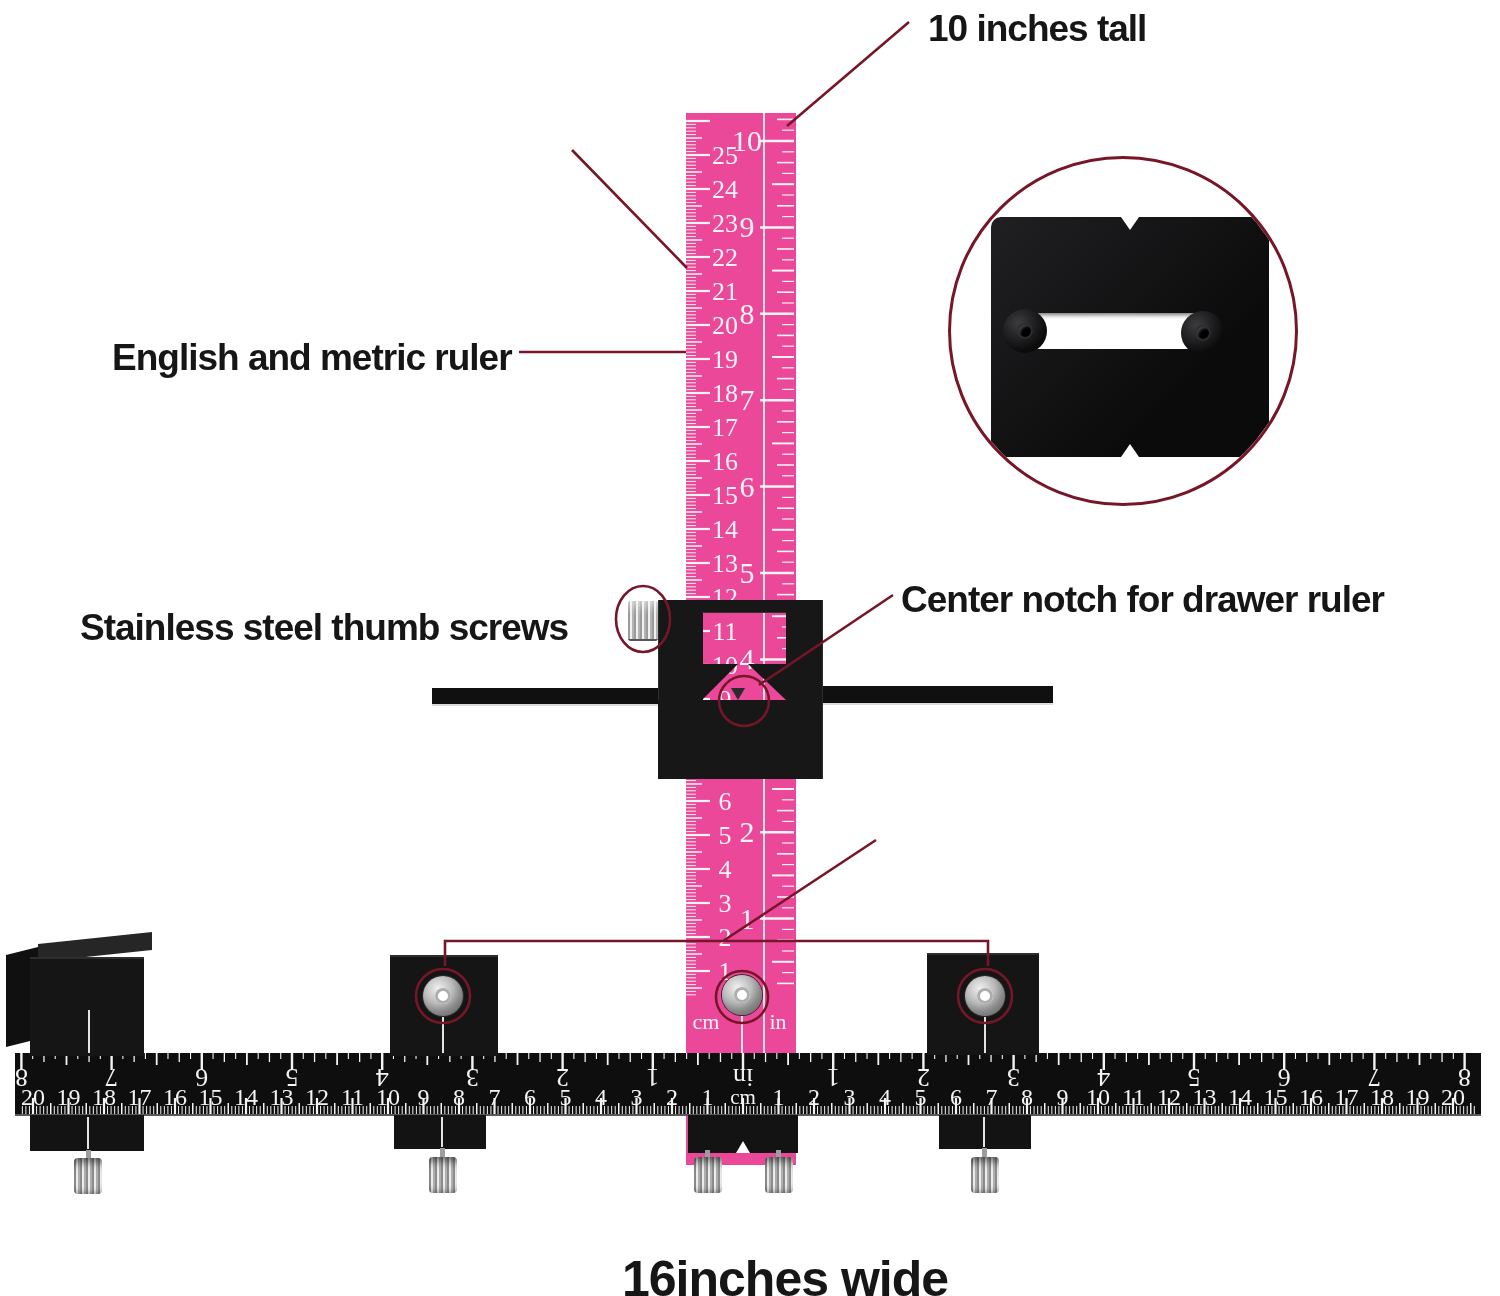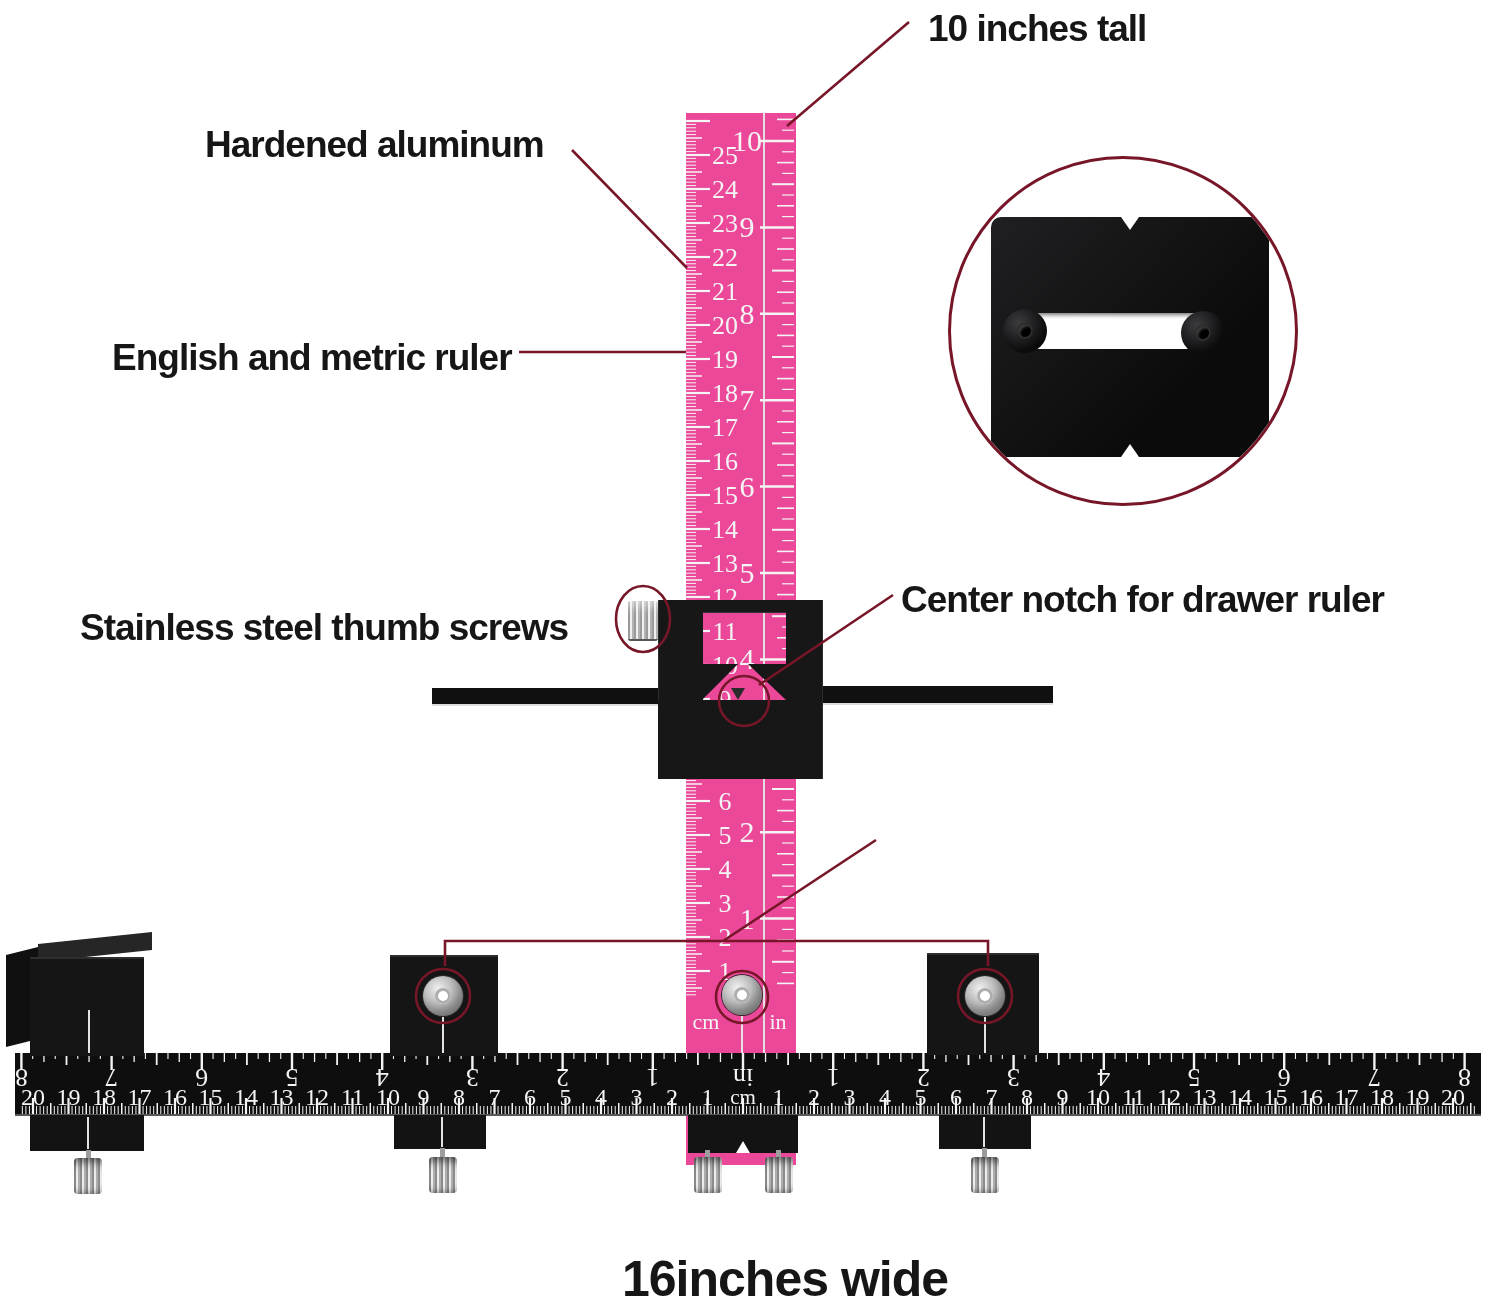--- a/index.html
+++ b/index.html
@@ -1113,18 +1113,17 @@
       <path d="M 876 840 L 723 941 L 445 941 L 445 966 M 723 941 L 988 941 L 988 966"></path>
       <ellipse cx="643" cy="619" rx="27" ry="33"></ellipse>
       <circle cx="744" cy="701" r="25"></circle>
       <circle cx="443" cy="996" r="27"></circle>
       <circle cx="742" cy="997" r="26"></circle>
       <circle cx="985" cy="996" r="27"></circle>
     </g>
   </svg>
 
   <div class="label" style="left:928px;top:2px;">10 inches tall</div>
-  <div class="label" style="left:205px;top:118px;">Hardened aluminum</div>
   <div class="label" style="left:112px;top:331px;text-align:center;">English and metric ruler</div>
   <div class="label" style="left:80px;top:601px;text-align:center;">Stainless steel thumb screws</div>
   <div class="label" style="left:901px;top:573px;">Center notch for drawer ruler</div>
   <div class="label" style="left:622px;top:1245px;font-size:50px;">16inches wide</div>
 </div>
 
 </body></html>

